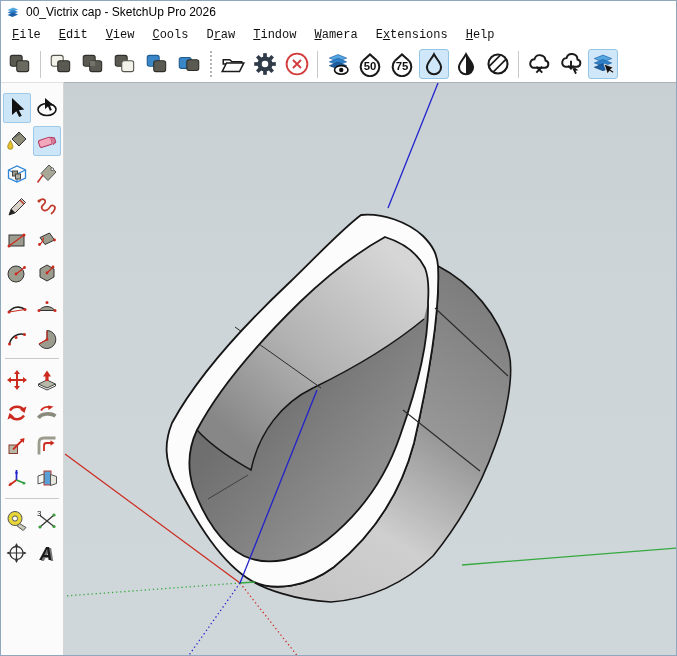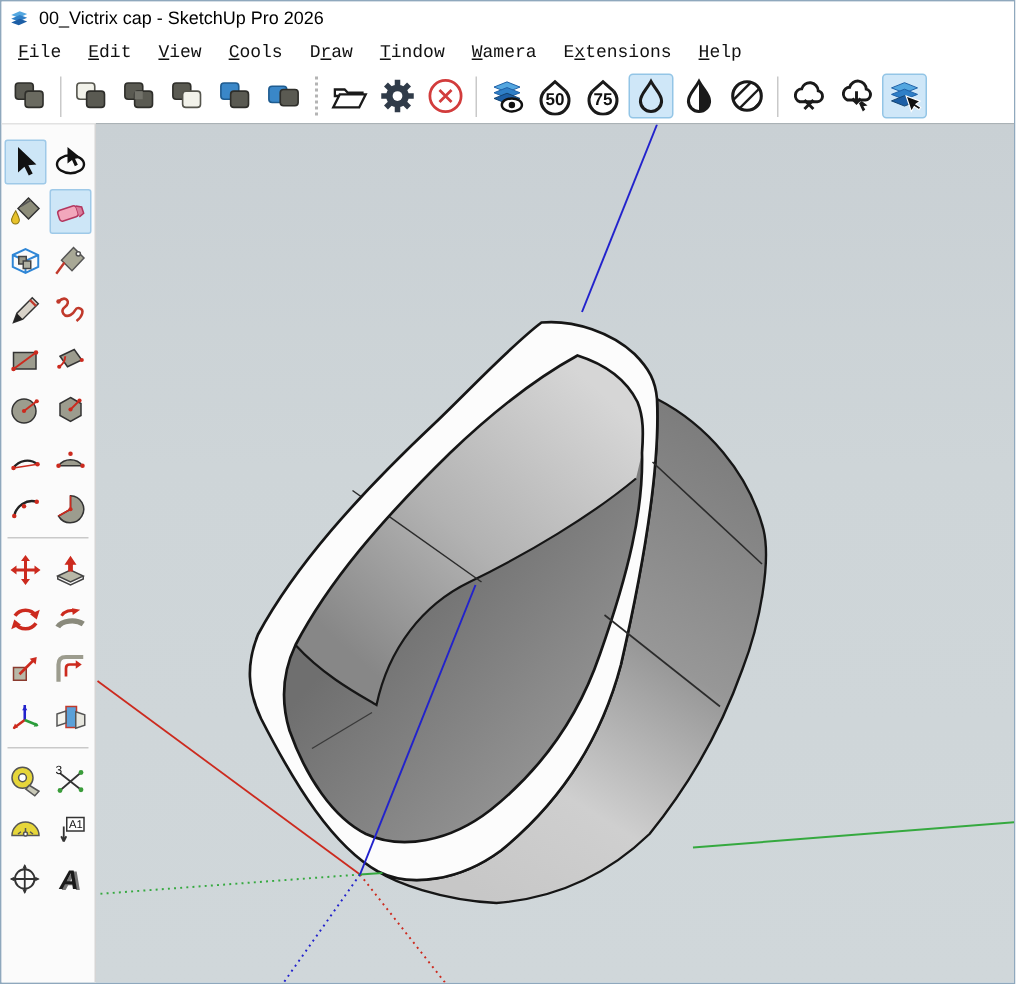--- a/index.html
+++ b/index.html
@@ -421,36 +421,20 @@
             <path d="M14.5 15.5 l6.5 4 -2.8 3 -6-4.4 Z" fill="#c9c9b8" stroke="#555"></path>
           </svg>
         </button>
         <button class="pcell">
           <svg viewBox="0 0 24 24">
             <path d="M5 19 L19 7 M5 7.5 L19 18.5" stroke="#333" stroke-width="1.2"></path>
             <circle cx="5" cy="19" r="1.6" fill="#3a9c3a"></circle>
               <circle cx="19" cy="7" r="1.6" fill="#3a9c3a"></circle>
               <circle cx="19" cy="18.5" r="1.6" fill="#3a9c3a"></circle>
             <text x="2" y="8" font-size="8" fill="#111">3</text>
-          </svg>
-        </button>
-      </div>
-      <div class="prow">
-        <button class="pcell">
-          <svg viewBox="0 0 24 24">
-            <path d="M3 16 A 9 9 0 0 1 21 16 Z" fill="#e6d63a" stroke="#555"></path>
-            <path d="M12 16 L12 11 M7 15 L9 13.5 M17 15 L15 13.5" stroke="#555"></path>
-            <circle cx="12" cy="15" r="1.3" fill="#fff" stroke="#555"></circle>
-          </svg>
-        </button>
-        <button class="pcell">
-          <svg viewBox="0 0 24 24">
-            <rect x="9.5" y="4" width="11.5" height="9" fill="#fff" stroke="#333"></rect>
-            <text x="11" y="11" font-size="7.5" fill="#111">A1</text>
-            <path d="M7.5 10 L7.5 20 M7.5 20 L5.8 16.5 M7.5 20 L9.2 16.5" stroke="#333" stroke-width="1.2" fill="none"></path>
           </svg>
         </button>
       </div>
       <div class="prow">
         <button class="pcell">
           <svg viewBox="0 0 24 24">
             <circle cx="11.5" cy="12" r="6.5" fill="none" stroke="#333" stroke-width="1.3"></circle>
             <path d="M11.5 3 L11.5 21 M2.5 12 L20.5 12" stroke="#333" stroke-width="1.2"></path>
             <path d="M11.5 2 L10 5 L13 5 Z M11.5 22 L10 19 L13 19 Z M21.5 12 L18.5 10.5 L18.5 13.5 Z M1.5 12 L4.5 10.5 L4.5 13.5 Z" fill="#333"></path>
           </svg>

